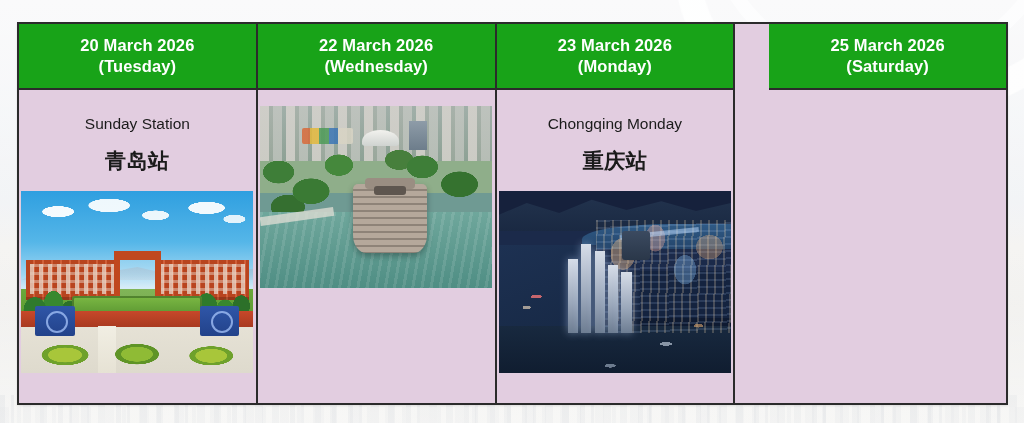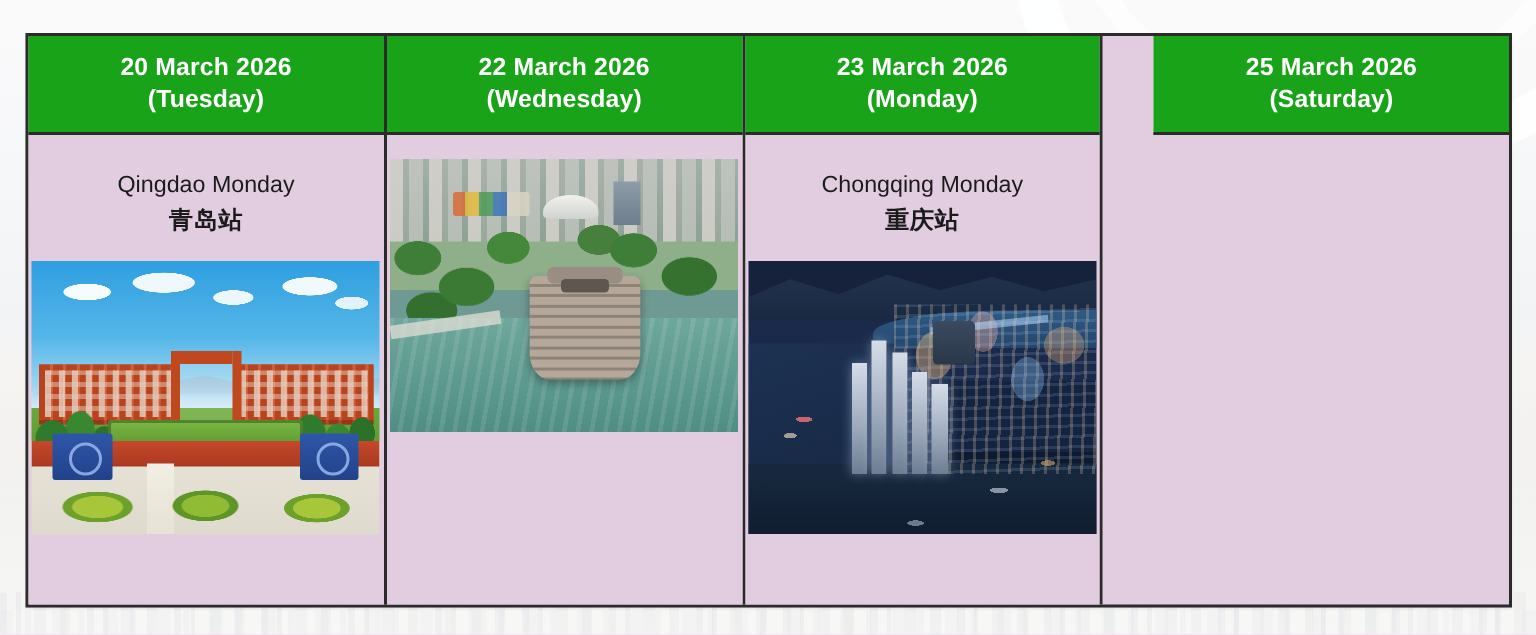--- a/index.html
+++ b/index.html
@@ -140,23 +140,23 @@
     text-align: center;
     color: #1b1b1b;
     line-height: 1.34;
   }
   .station-en {
     font-size: 15.5px;
     font-weight: 400;
     white-space: nowrap;
   }
   .station-cn {
-    font-size: 16px;
+    font-size: 21px;
     font-weight: 700;
-    margin-top: 2px;
+    margin-top: 12px;
     letter-spacing: 0.5px;
   }
 
   .photo {
     margin-top: 16px;
     width: 232px;
     height: 182px;
     position: relative;
     overflow: hidden;
     background: #8aa0b4;
@@ -473,21 +473,21 @@
 
 <div id="schedule-table">
 
   <div class="col">
     <div class="date-header">
       <span>20 March 2026</span>
       <span>(Tuesday)</span>
     </div>
     <div class="cell-body">
       <div class="station-names">
-        <div class="station-en">Qingdao Monday</div>
+        <div class="station-en">Sunday Station</div>
         <div class="station-cn">青岛站</div>
       </div>
       <div class="photo p-qingdao">
         <div class="clouds"></div>
         <div class="mountains"></div>
         <div class="block-l"></div>
         <div class="block-r"></div>
         <div class="gate"></div>
         <div class="trees"></div>
         <div class="lawn-center"></div>

